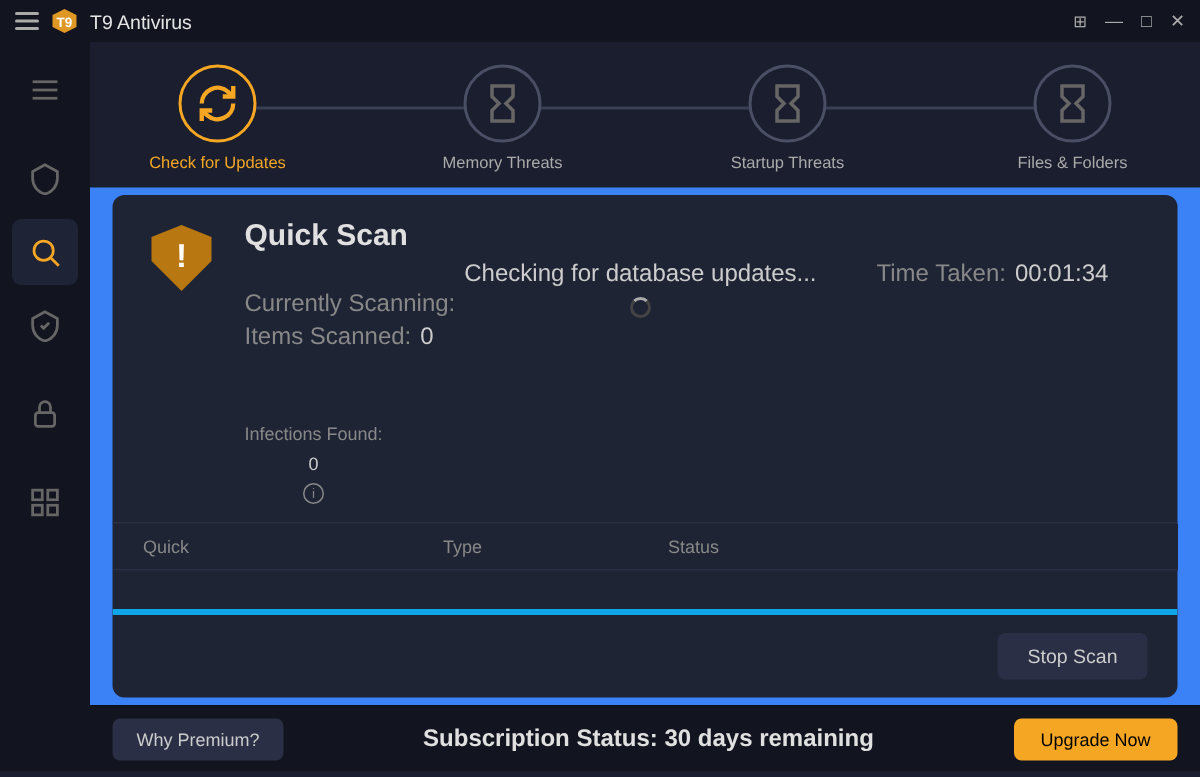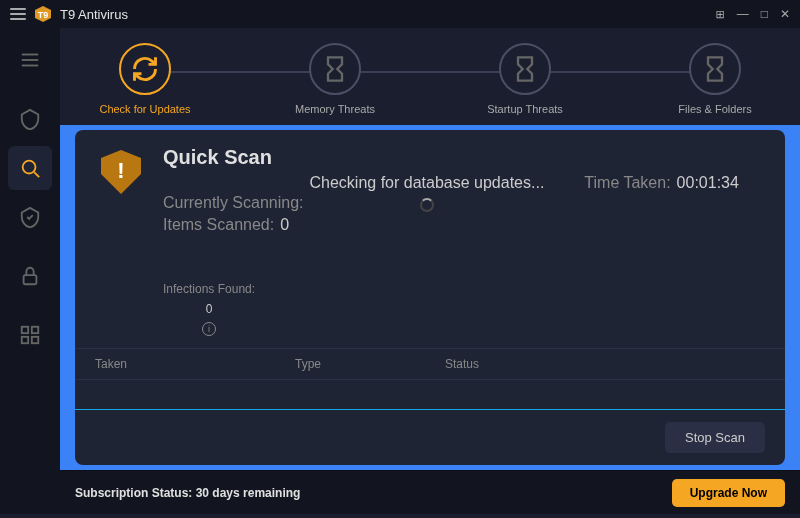--- a/index.html
+++ b/index.html
@@ -232,21 +232,21 @@
     }
     .table-body {
       min-height: 180px;
     }
 
     
     .scan-footer {
       padding: 12px 20px;
       display: flex;
       justify-content: flex-end;
-      border-top: 1px solid #0ea5e9;
+      border-top: 4px solid #0ea5e9;
     }
     .stop-btn {
       background: #2a2f45;
       color: #ccc;
       border: none;
       padding: 8px 20px;
       border-radius: 5px;
       font-size: 13px;
       cursor: pointer;
     }
@@ -265,35 +265,35 @@
     .why-premium-btn {
       background: #2a2f45;
       color: #ccc;
       border: none;
       padding: 7px 16px;
       border-radius: 5px;
       font-size: 12px;
       cursor: pointer;
     }
     .subscription-status {
-      font-size: 12px;
+      font-size: 16px;
       color: #888;
     }
     .subscription-status span {
       color: #e0e0e0;
       font-weight: 600;
     }
     .upgrade-btn {
       background: #f5a623;
       color: #000;
       border: none;
       padding: 7px 18px;
       border-radius: 5px;
       font-size: 12px;
-      font-weight: 700;
+      font-weight: 400;
       cursor: pointer;
     }
 
     
     .hamburger-lines {
       display: flex;
       flex-direction: column;
       gap: 3px;
       cursor: pointer;
     }
@@ -458,33 +458,34 @@
                 <span class="infections-value">0</span>
                 <div class="info-icon">i</div>
               </div>
             </div>
           </div>
         </div>
       </div>
 
       <div class="scan-table">
         <div class="table-header">
-          <span class="table-header-cell">Taken</span>
+          <span class="table-header-cell">Quick</span>
           <span class="table-header-cell">Type</span>
           <span class="table-header-cell">Status</span>
         </div>
         <div class="table-body"></div>
       </div>
 
       <div class="scan-footer">
         <button class="stop-btn">Stop Scan</button>
       </div>
     </div>
 
     <div class="footer-bar">
+      <button class="why-premium-btn">Why Premium?</button>
       <div class="subscription-status">
         <span>Subscription Status:</span>
         <span>30 days remaining</span>
       </div>
       <button class="upgrade-btn">Upgrade Now</button>
     </div>
 
   </div>
 </div>
 

